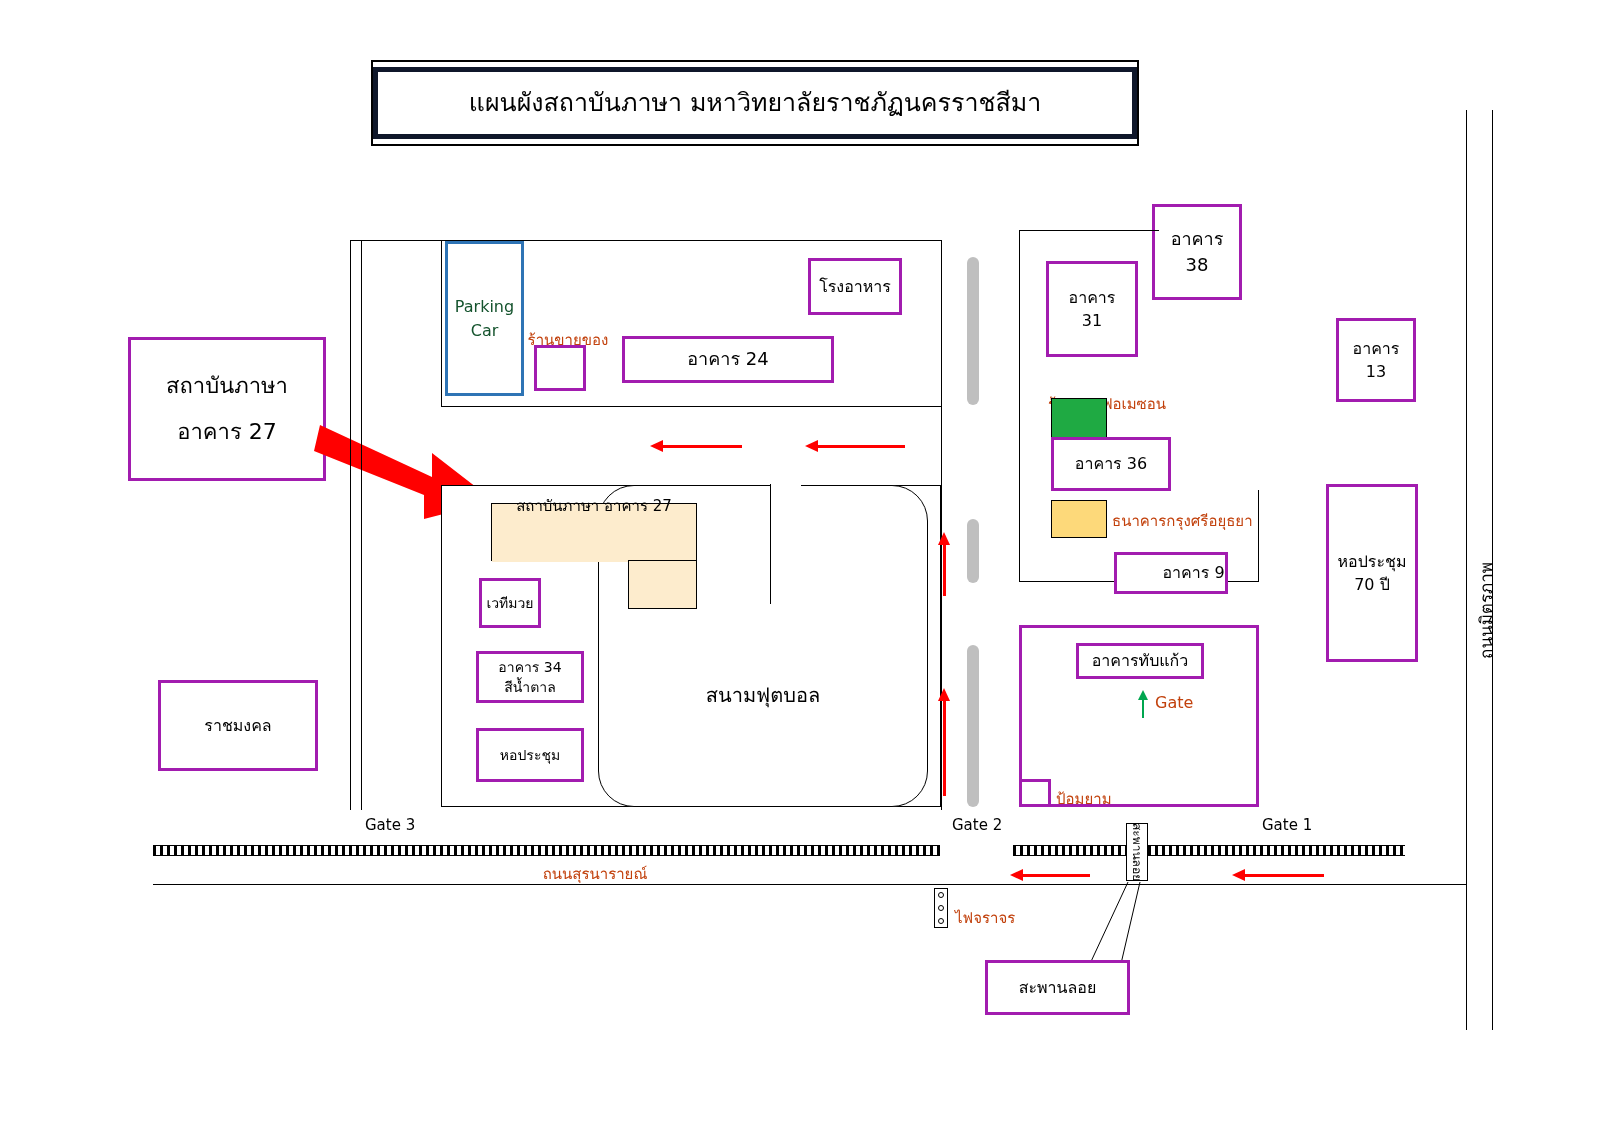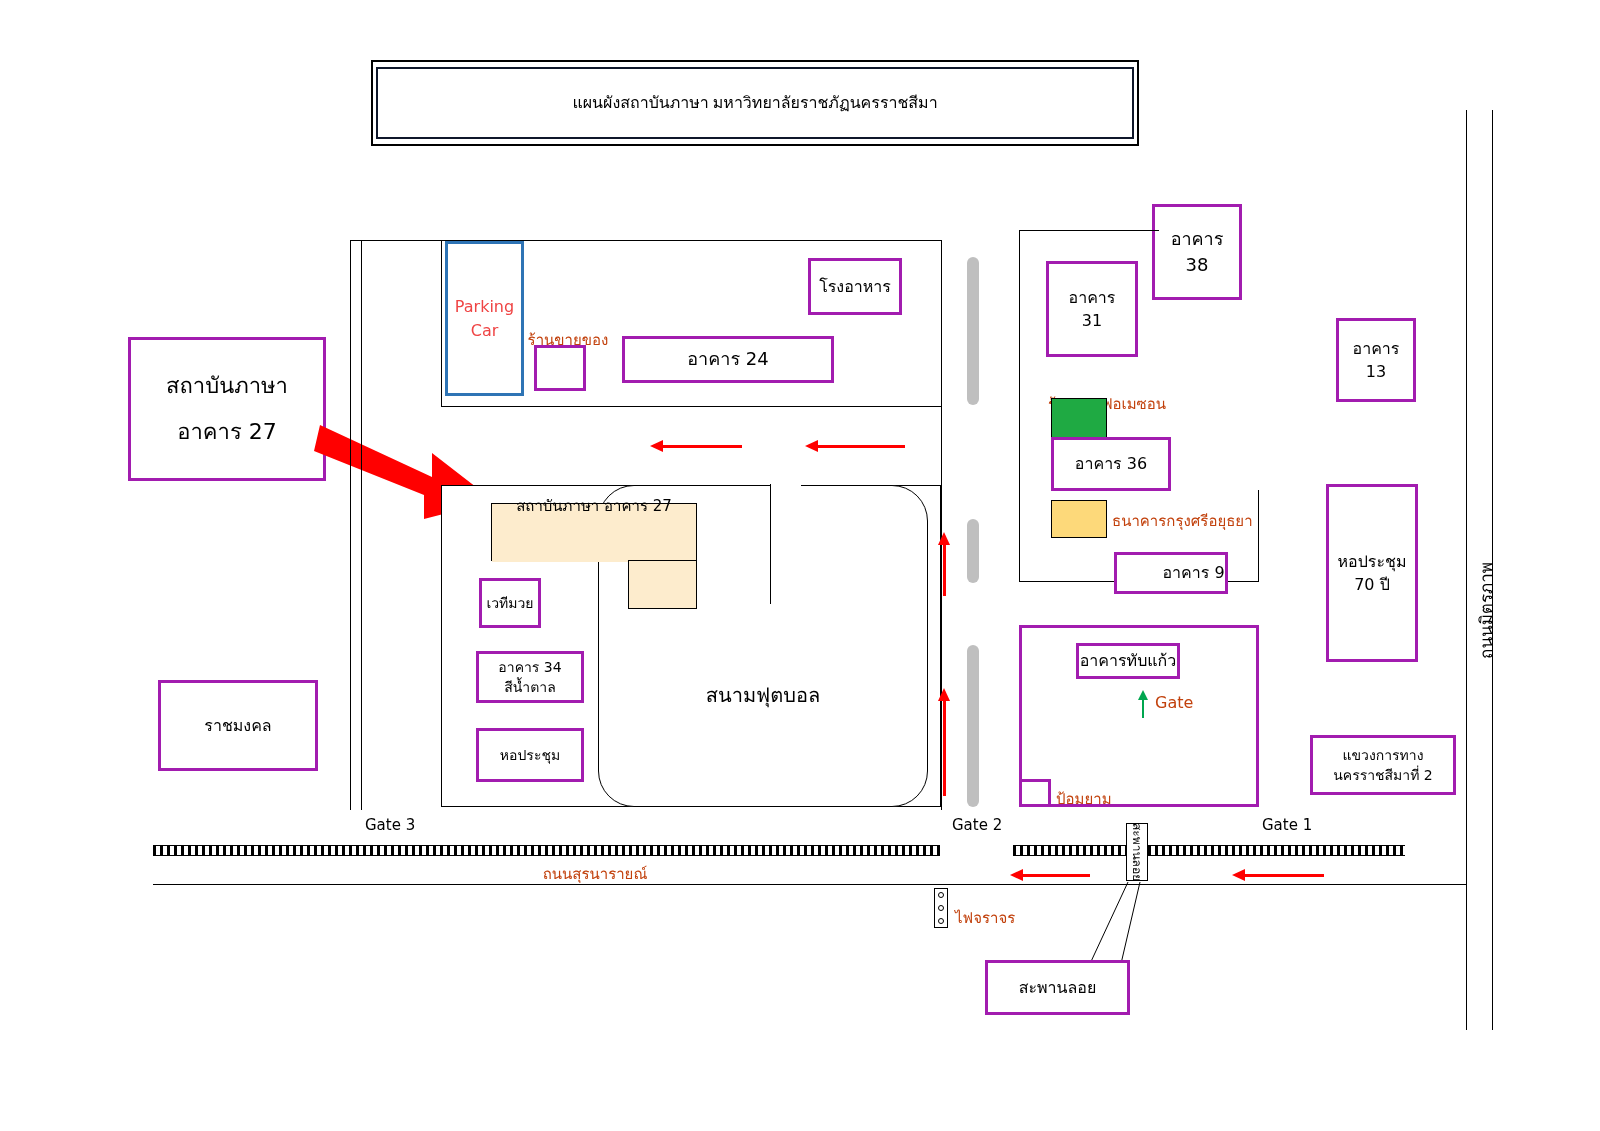--- a/index.html
+++ b/index.html
@@ -40,24 +40,23 @@
     line-height: 1.45;
   }
 
   
   #title-outer {
     left: 371px; top: 60px; width: 768px; height: 86px;
     border: 2px solid #000; padding: 5px; background:#fff;
   }
   #title-inner {
     width: 100%; height: 100%;
-    border: 2px solid #0f172a;
+    border: 5px solid #0f172a;
     display: flex; align-items: center; justify-content: center;
-    font-size: 16px;
-    font-family: Liberation Serif, serif;
+    font-size: 25px;
   }
 
   
   #callout {
     left: 128px; top: 337px; width: 198px; height: 144px;
     font-size: 22px; gap: 14px;
   }
 
   
   #red-arrow {
@@ -177,21 +176,21 @@
   
   #road-right-label {
     position: absolute; left: 1470px; top: 540px; width: 30px; height: 140px;
     display: flex; align-items: center; justify-content: center;
     font-size: 17px;
   }
   #road-right-label span { writing-mode: vertical-rl; transform: rotate(180deg); white-space: nowrap; }
 
   .gate { position: absolute; font-size: 15px; color: #000; white-space: nowrap; }
   .free-label { position: absolute; font-size: 15px; color: #c2410c; white-space: nowrap; text-align: center; }
-  .parking-label { color: #ef4444; }
+  .parking-label { color: #14532d; }
 </style>
 </head>
 <body>
 
 <div id="map-root">
 
   <div id="title-outer" class="box">
     <div id="title-inner">แผนผังสถาบันภาษา มหาวิทยาลัยราชภัฏนครราชสีมา</div>
   </div>
 
@@ -269,36 +268,32 @@
   <div class="box lbl-md" style="left:1114px; top:552px; width:114px; height:42px;padding-left:45px;">
     <div>อาคาร 9</div>
   </div>
 
   <div class="box lbl-md" style="left:1326px; top:484px; width:92px; height:178px;">
     <div>หอประชุม</div>
     <div>70 ปี</div>
   </div>
 
   <div class="box" style="left:1019px; top:625px; width:240px; height:182px; background:#fff;"></div>
-  <div class="box lbl-md" style="left:1076px; top:643px; width:104px; height:36px;">
+  <div class="box lbl-md" style="left:1076px; top:643px; width:128px; height:36px;">
     <div>อาคารทับแก้ว</div>
   </div>
   <div class="arr-green" style="left:1138px; top:690px; width:10px; height:28px;">
     <div class="head"></div>
       <div class="bar"></div>
   </div>
   <div class="free-label" style="left:1155px; top:693px; width:60px; text-align:left; font-size:16px;">Gate</div>
 
   <div class="box" style="left:1019px; top:779px; width:32px; height:28px;"></div>
   <div class="free-label" style="left:1056px; top:787px; width:90px; text-align:left;">ป้อมยาม</div>
 
-  <div class="box lbl-sm" style="left:1310px; top:735px; width:146px; height:60px;">
-    <div>แขวงการทาง</div>
-    <div>นครราชสีมาที่ 2</div>
-  </div>
 
   <div class="box lbl-md" style="left:158px; top:680px; width:160px; height:91px;">
     <div>ราชมงคล</div>
   </div>
 
   <div id="campus-block"></div>
   <div id="football"></div>
   <div id="football-notch"></div>
   <div id="football-label" class="plain">สนามฟุตบอล</div>
 

